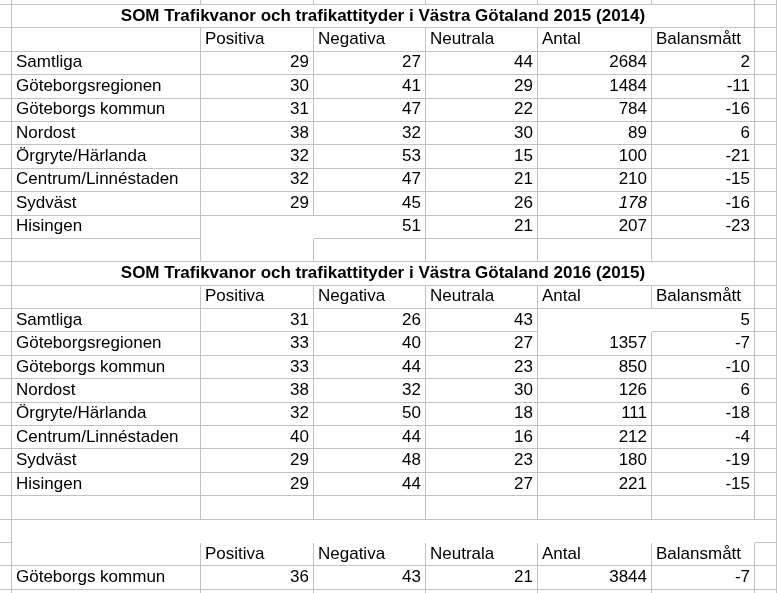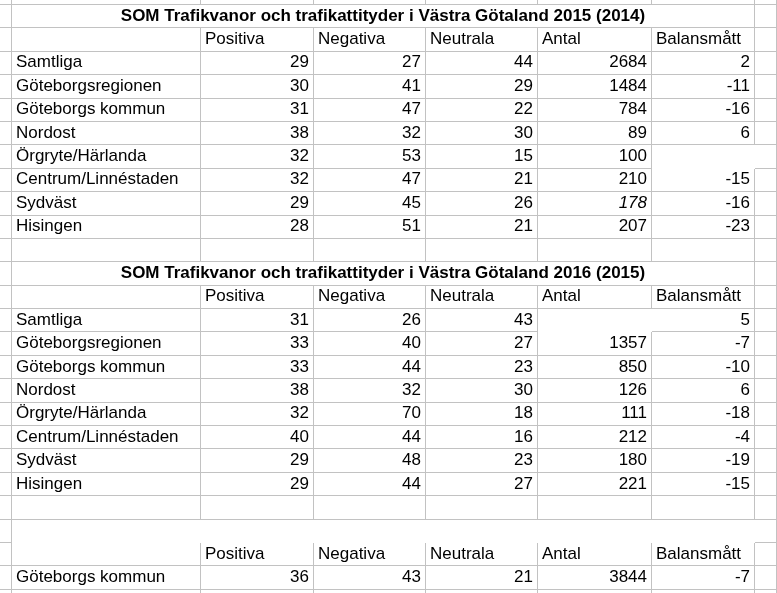--- a/index.html
+++ b/index.html
@@ -104,40 +104,40 @@
     <div class="cell num" style="grid-area: 7 / 5;">30</div>
     <div class="cell num" style="grid-area: 7 / 6;">89</div>
     <div class="cell num" style="grid-area: 7 / 7;">6</div>
     <div class="cell" style="grid-area: 7 / 8;"></div>
     <div class="cell" style="grid-area: 8 / 1;"></div>
     <div class="cell lbl" style="grid-area: 8 / 2;">Örgryte/Härlanda</div>
     <div class="cell num" style="grid-area: 8 / 3;">32</div>
     <div class="cell num" style="grid-area: 8 / 4;">53</div>
     <div class="cell num" style="grid-area: 8 / 5;">15</div>
     <div class="cell num" style="grid-area: 8 / 6;">100</div>
+    <div class="cell num" style="grid-area: 8 / 7;">-21</div>
     <div class="cell" style="grid-area: 8 / 8;"></div>
     <div class="cell" style="grid-area: 9 / 1;"></div>
     <div class="cell lbl" style="grid-area: 9 / 2;">Centrum/Linnéstaden</div>
     <div class="cell num" style="grid-area: 9 / 3;">32</div>
     <div class="cell num" style="grid-area: 9 / 4;">47</div>
     <div class="cell num" style="grid-area: 9 / 5;">21</div>
     <div class="cell num" style="grid-area: 9 / 6;">210</div>
     <div class="cell num" style="grid-area: 9 / 7;">-15</div>
     <div class="cell" style="grid-area: 9 / 8;"></div>
     <div class="cell" style="grid-area: 10 / 1;"></div>
     <div class="cell lbl" style="grid-area: 10 / 2;">Sydväst</div>
     <div class="cell num" style="grid-area: 10 / 3;">29</div>
     <div class="cell num" style="grid-area: 10 / 4;">45</div>
     <div class="cell num" style="grid-area: 10 / 5;">26</div>
     <div class="cell num" style="grid-area: 10 / 6; font-style: italic;">178</div>
     <div class="cell num" style="grid-area: 10 / 7;">-16</div>
     <div class="cell" style="grid-area: 10 / 8;"></div>
     <div class="cell" style="grid-area: 11 / 1;"></div>
     <div class="cell lbl" style="grid-area: 11 / 2;">Hisingen</div>
-    <div class="cell num" style="grid-area: 11 / 3;">28</div>
     <div class="cell num" style="grid-area: 11 / 4;">51</div>
     <div class="cell num" style="grid-area: 11 / 5;">21</div>
     <div class="cell num" style="grid-area: 11 / 6;">207</div>
     <div class="cell num" style="grid-area: 11 / 7;">-23</div>
     <div class="cell" style="grid-area: 11 / 8;"></div>
     <div class="cell" style="grid-area: 12 / 1;"></div>
     <div class="cell" style="grid-area: 12 / 2;"></div>
     <div class="cell" style="grid-area: 12 / 3;"></div>
     <div class="cell" style="grid-area: 12 / 4;"></div>
     <div class="cell" style="grid-area: 12 / 5;"></div>
@@ -182,21 +182,21 @@
     <div class="cell lbl" style="grid-area: 18 / 2;">Nordost</div>
     <div class="cell num" style="grid-area: 18 / 3;">38</div>
     <div class="cell num" style="grid-area: 18 / 4;">32</div>
     <div class="cell num" style="grid-area: 18 / 5;">30</div>
     <div class="cell num" style="grid-area: 18 / 6;">126</div>
     <div class="cell num" style="grid-area: 18 / 7;">6</div>
     <div class="cell" style="grid-area: 18 / 8;"></div>
     <div class="cell" style="grid-area: 19 / 1;"></div>
     <div class="cell lbl" style="grid-area: 19 / 2;">Örgryte/Härlanda</div>
     <div class="cell num" style="grid-area: 19 / 3;">32</div>
-    <div class="cell num" style="grid-area: 19 / 4;">70</div>
+    <div class="cell num" style="grid-area: 19 / 4;">50</div>
     <div class="cell num" style="grid-area: 19 / 5;">18</div>
     <div class="cell num" style="grid-area: 19 / 6;">111</div>
     <div class="cell num" style="grid-area: 19 / 7;">-18</div>
     <div class="cell" style="grid-area: 19 / 8;"></div>
     <div class="cell" style="grid-area: 20 / 1;"></div>
     <div class="cell lbl" style="grid-area: 20 / 2;">Centrum/Linnéstaden</div>
     <div class="cell num" style="grid-area: 20 / 3;">40</div>
     <div class="cell num" style="grid-area: 20 / 4;">44</div>
     <div class="cell num" style="grid-area: 20 / 5;">16</div>
     <div class="cell num" style="grid-area: 20 / 6;">212</div>

